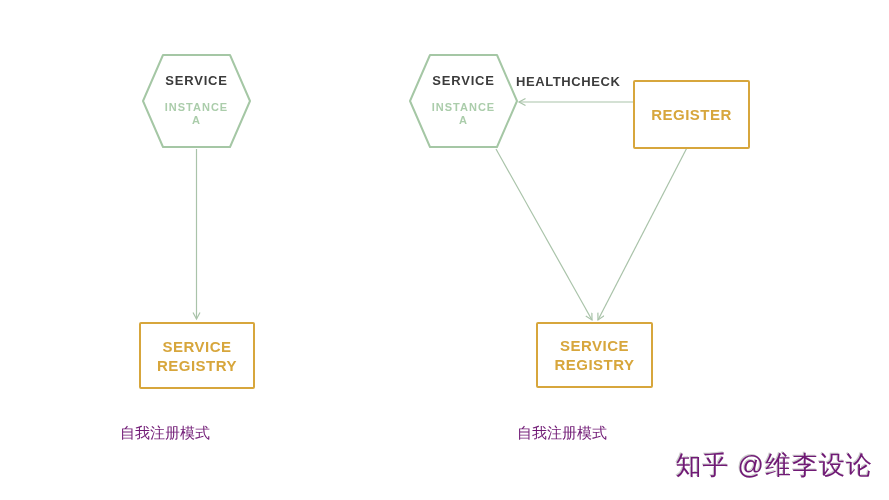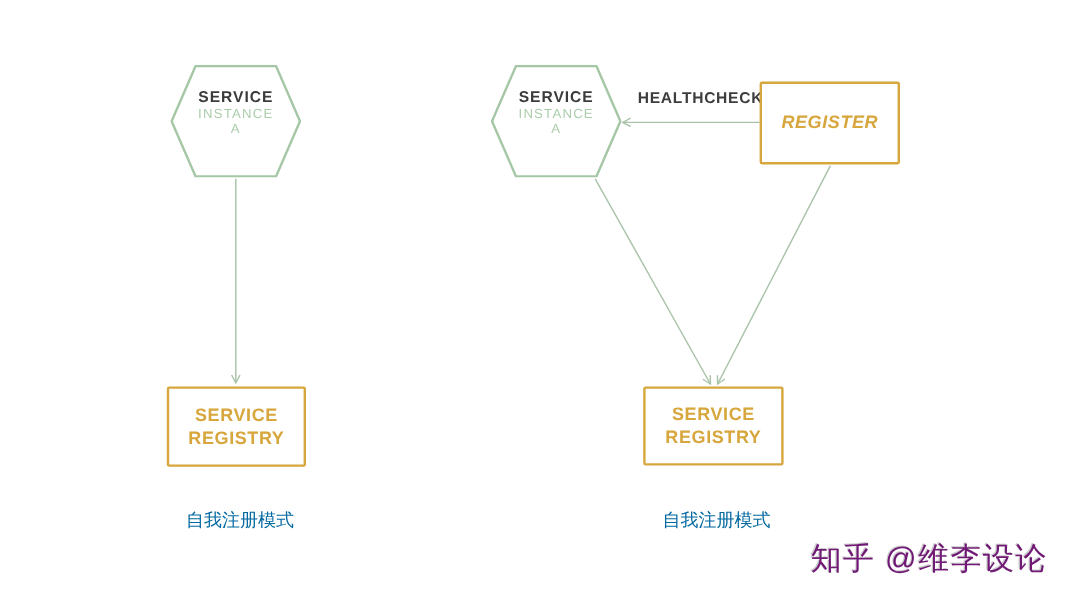--- a/index.html
+++ b/index.html
@@ -43,22 +43,23 @@
     text-align: center;
   }
   .hex-title {
     font-size: 13px;
     font-weight: bold;
     color: #3b3b3b;
     letter-spacing: 0.8px;
     line-height: 16px;
   }
   .hex-sub {
+    margin-top: 12px;
     font-size: 11px;
-    font-weight: normal;
+    font-weight: bold;
     color: #abcdab;
     letter-spacing: 1px;
     line-height: 13px;
   }
 
   .gold-box {
     position: absolute;
     border: 2px solid #d7a63c;
     border-radius: 2px;
     background: #ffffff;
@@ -69,40 +70,39 @@
     text-align: center;
     color: #d7a63c;
     font-weight: bold;
     letter-spacing: 0.5px;
   }
   .registry-box { font-size: 15px; line-height: 19px; }
   .register-box { font-size: 15px; }
 
   .registry-left  { left: 139px; top: 322px; width: 116px; height: 67px; }
   .registry-right { left: 536px; top: 322px; width: 117px; height: 66px; }
-  .register-right { left: 633px; top: 68px;  width: 117px; height: 69px; font-style: italic; }
+  .register-right { left: 633px; top: 80px;  width: 117px; height: 69px; }
 
   .healthcheck-label {
     position: absolute;
     left: 516px; top: 74px;
     width: 120px;
-    text-align: right;
+    text-align: left;
     font-size: 13px;
     font-weight: 600;
     color: #3d3d3d;
     letter-spacing: 0.6px;
   }
 
   .caption {
     position: absolute;
     width: 160px;
     top: 424px;
-    text-align: center;
     font-size: 15px;
-    color: #0369a1;
+    color: #701a75;
   }
   .caption-left  { left: 120px; }
   .caption-right { left: 517px; }
 
   .watermark {
     position: absolute;
     right: 16px;
     top: 448px;
     font-size: 26px;
     font-weight: 500;

